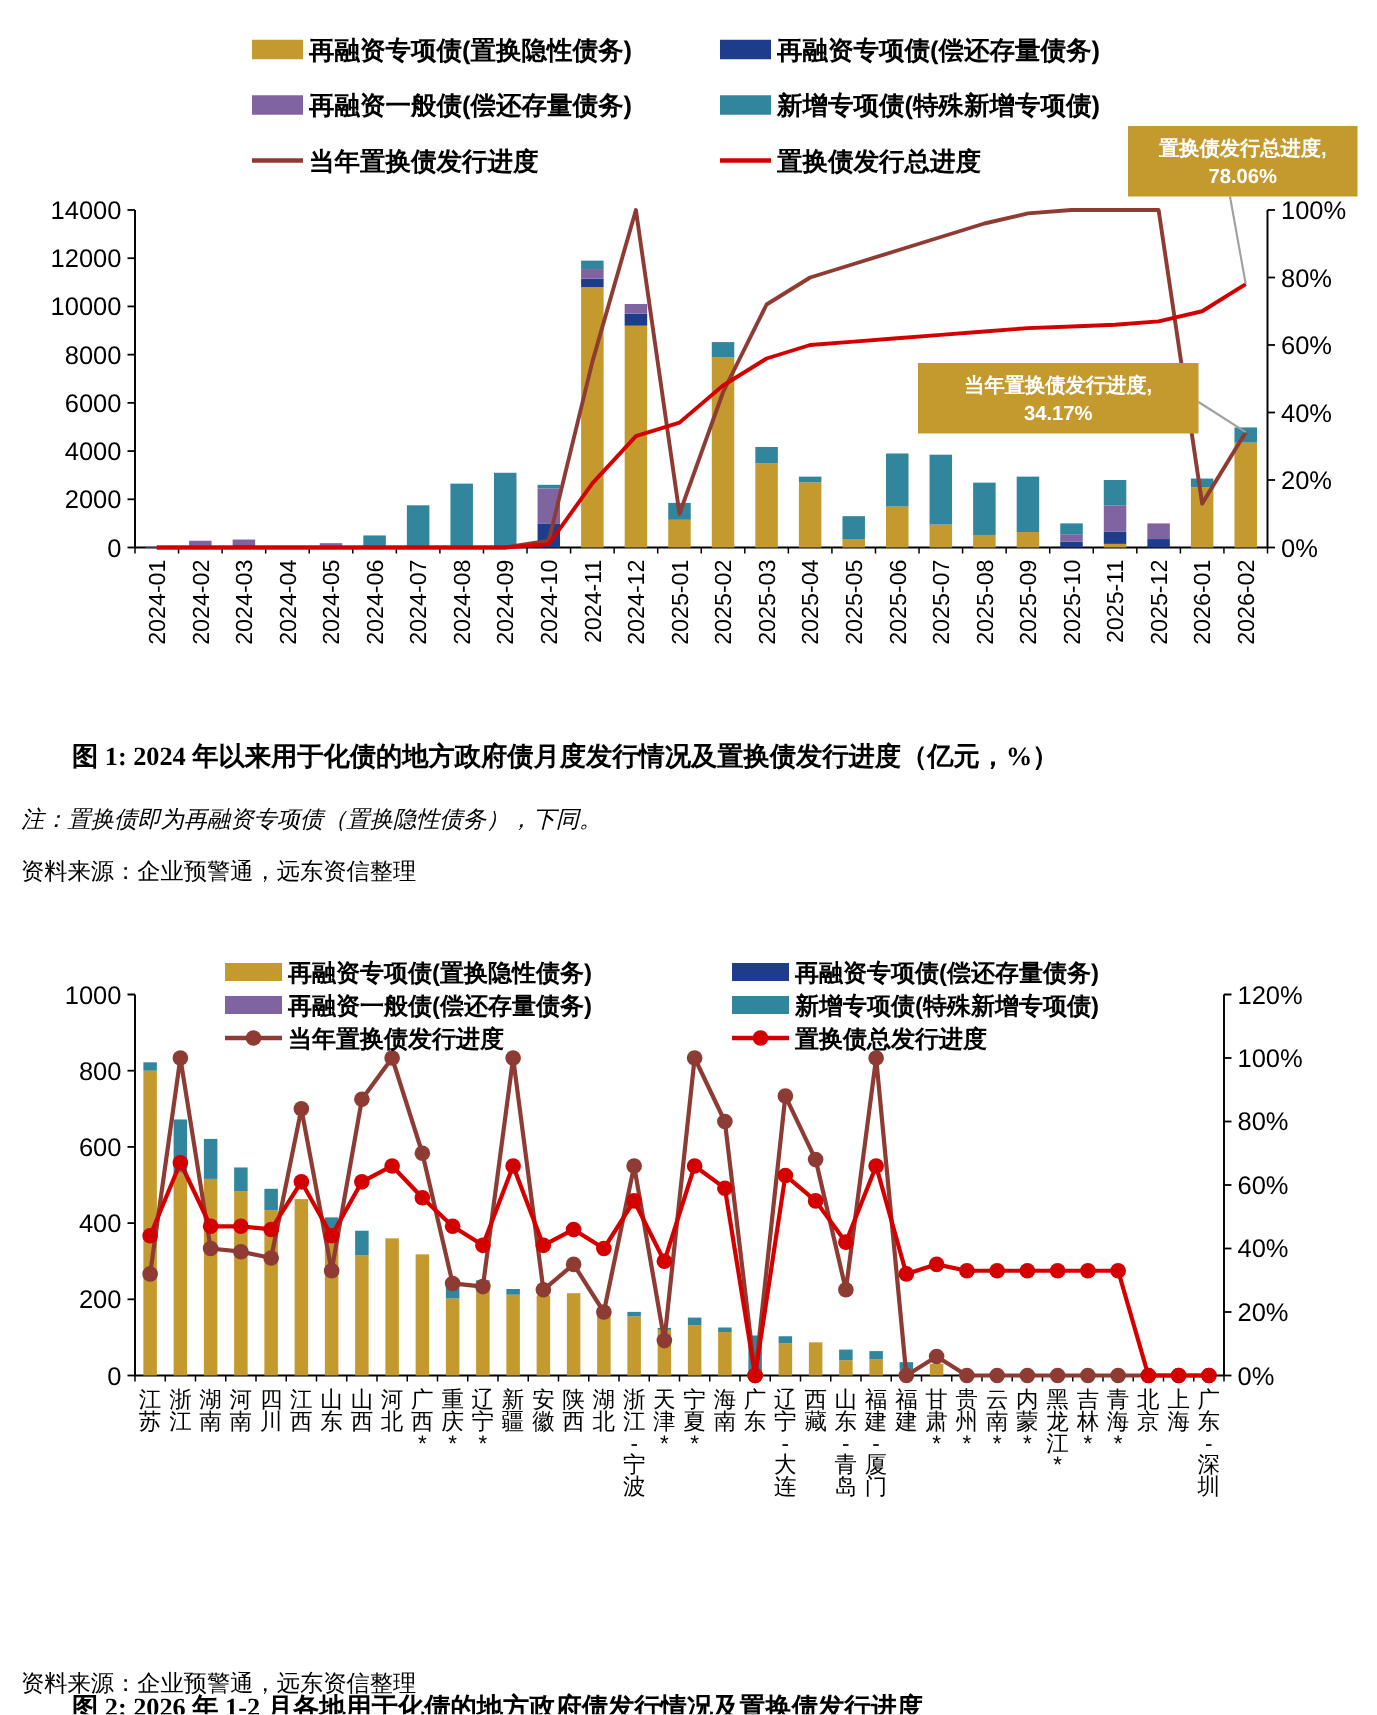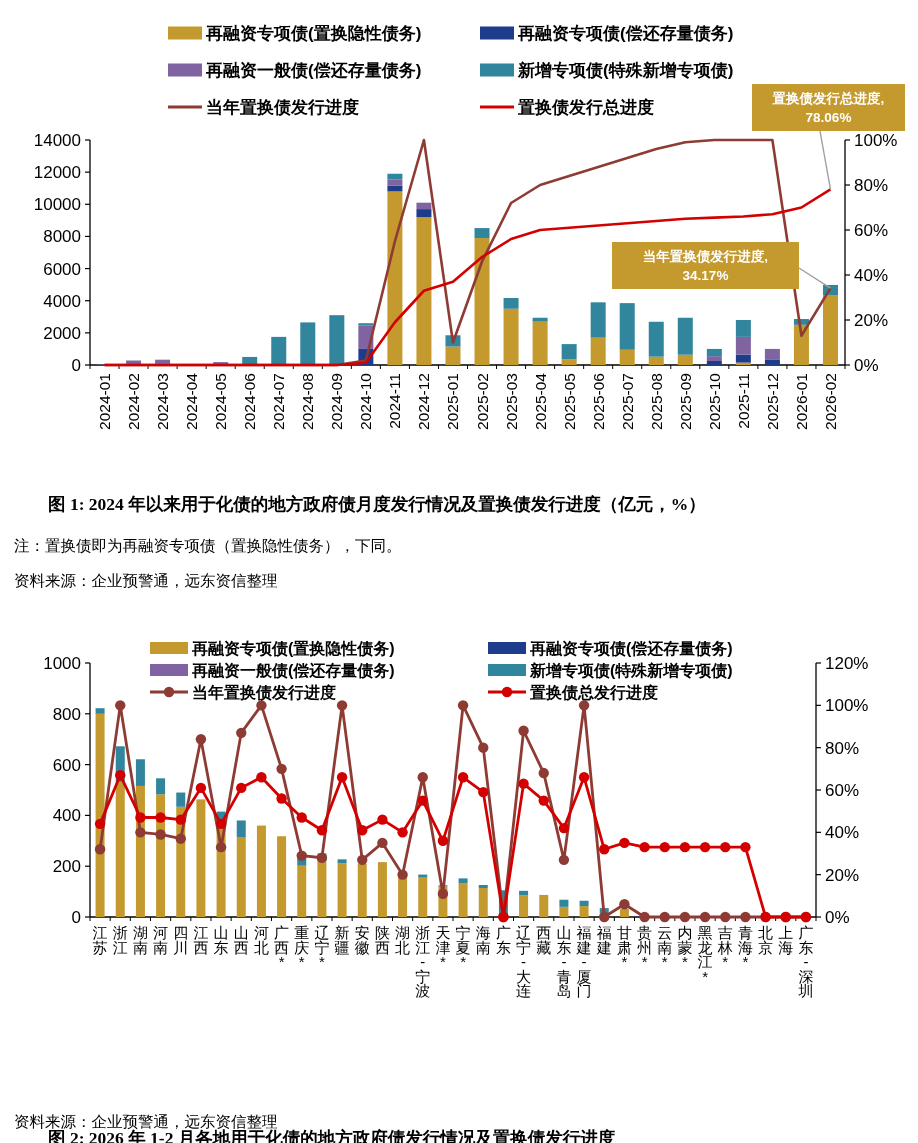--- a/index.html
+++ b/index.html
@@ -7,21 +7,21 @@
         font-family:"Liberation Sans",sans-serif;}
   svg{position:absolute;left:0;display:block;}
   #chart1{top:0;}
   #chart2{top:600px;}
   .caption{position:absolute;left:0;width:918px;
            font-family:"Liberation Serif",serif;font-weight:bold;font-size:17.5px;color:#000;padding-left:48px;}
   #cap1{top:492px;}
   #cap2{top:1078px;margin-top:48px;}
   .sidenote{position:absolute;left:14px;font-family:"Liberation Serif",serif;
             font-size:15.5px;color:#000;}
-  #note1{top:536px;}
+  #note1{top:536px;font-style:italic;}
   #src1{top:571px;}
   #src2{top:1112px;}
 </style>
 </head>
 <body>
 
 <div class="page">
   <svg id="chart1" width="918" height="470">
       <line x1="90" y1="140" x2="90" y2="365" stroke="#000" stroke-width="1.3"></line>
       <line x1="845" y1="140" x2="845" y2="365" stroke="#000" stroke-width="1.3"></line>

